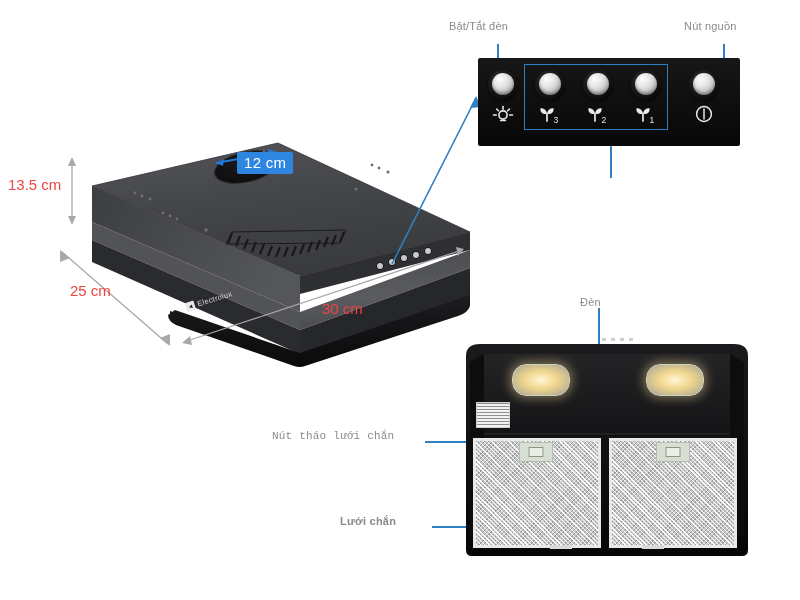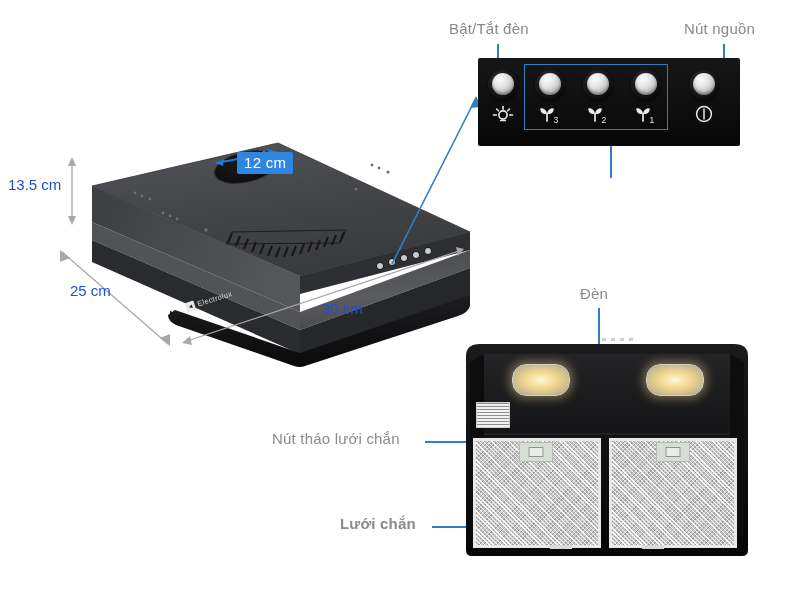--- a/index.html
+++ b/index.html
@@ -3,25 +3,25 @@
 <meta charset="utf-8">
 <style>
   html,body{margin:0;padding:0;background:#ffffff;}
   body{
     width:800px;height:600px;position:relative;overflow:hidden;
     font-family:"Liberation Sans","DejaVu Sans",sans-serif;
     background:#fff;
   }
   .canvas{position:absolute;left:0;top:0;width:800px;height:600px;}
   .lbl{
-    position:absolute;color:#8a8a8a;font-size:15px;line-height:1.15;
+    position:absolute;color:#8a8a8a;font-size:11px;line-height:1.15;
     white-space:nowrap;letter-spacing:.2px;
   }
   .dim{
-    position:absolute;color:#1d4ed8;font-size:15px;white-space:nowrap;
+    position:absolute;color:#ef4444;font-size:15px;white-space:nowrap;
   }
   .leader{position:absolute;background:#2f7fc1;}
   .leader.v{width:1.5px;}
   .leader.h{height:1.5px;}
 
   
   #panel{
     position:absolute;left:478px;top:58px;width:262px;height:88px;
     background:linear-gradient(180deg,#171717 0%,#0e0e0e 55%,#070707 100%);
     border-radius:2px;
@@ -263,26 +263,26 @@
 
     <div class="knob" style="left:211px;top:12px;"></div>
     <svg class="picon" style="left:213px;top:45px;" viewBox="0 0 26 22">
       <circle cx="13" cy="11" r="7.4" fill="none" stroke="#eaeaea" stroke-width="1.5"></circle>
       <line x1="13" y1="5.6" x2="13" y2="16.4" stroke="#eaeaea" stroke-width="1.5"></line>
     </svg>
   </div>
 
   <div class="leader v" style="left:610px;top:146px;height:32px;"></div>
 
-  <div class="lbl" style="left:580px;top:285px;">Đèn</div>
+  <div class="lbl" style="left:580px;top:296px;">Đèn</div>
   <div class="leader v" style="left:598px;top:308px;height:66px;"></div>
   <div class="leader h" style="left:540px;top:374px;width:59px;"></div>
   <div class="leader h" style="left:598px;top:374px;width:77px;"></div>
 
-  <div class="lbl" style="left:272px;top:430px;">Nút tháo lưới chắn</div>
+  <div class="lbl" style="left:272px;top:430px;font-family:Liberation Mono, monospace;">Nút tháo lưới chắn</div>
   <div class="leader h" style="left:425px;top:441px;width:100px;"></div>
 
   <div class="lbl" style="left:340px;top:515px;font-weight:bold;">Lưới chắn</div>
   <div class="leader h" style="left:432px;top:526px;width:100px;"></div>
 
   <div id="under">
 
     <svg width="290" height="222" style="position:absolute;left:0;top:0;">
       <defs>
         <linearGradient id="gShell" x1="0" y1="0" x2="0" y2="1">

